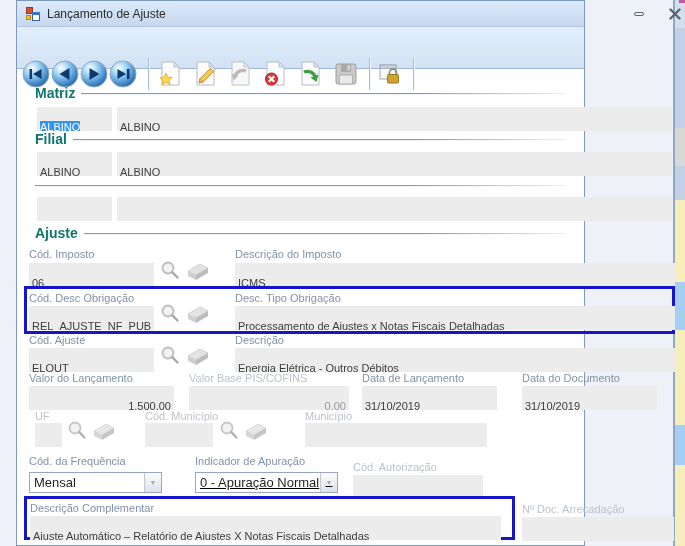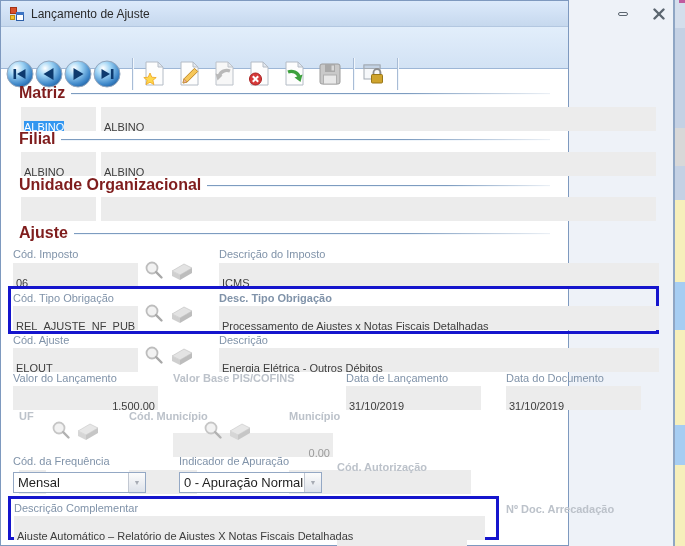--- a/index.html
+++ b/index.html
@@ -4,21 +4,21 @@
 <style>
   * { margin:0; padding:0; box-sizing:border-box; }
   html,body { width:685px; height:546px; font-family:"Liberation Sans", sans-serif; background:#eef2f8; overflow:hidden; }
   #stage { position:relative; width:685px; height:546px; }
 
   
   .bg-strip { position:absolute; left:673px; top:0; width:12px; height:546px; background:#c4d1e4; }
   .bg-seg { position:absolute; left:0; width:12px; }
 
   
-  #win { position:absolute; left:0; top:0; width:569px; height:546px; background:#ffffff; border:1px solid #7e99bf; }
+  #win { position:absolute; left:16px; top:0; width:569px; height:546px; background:#ffffff; border:1px solid #7e99bf; }
 
   
   .titlebar { position:absolute; left:0; top:0; width:100%; height:26px;
     background:linear-gradient(#dceafb,#c6d8ee); border-bottom:1px solid #b3c7e0; }
   .app-icon { position:absolute; left:8px; top:5px; width:16px; height:16px; }
   .app-icon .sq-red { position:absolute; left:1px; top:1px; width:7px; height:7px; background:#d9512c; border:1px solid #a33418; }
   .app-icon .sq-yel { position:absolute; left:1px; top:9px; width:5px; height:5px; background:#f2c230; border:1px solid #bd8d12; }
   .app-icon .sq-blu { position:absolute; left:7px; top:6px; width:8px; height:9px; background:#ffffff; border:1px solid #2d5fa8; }
   .app-icon .sq-blu-bar { position:absolute; left:7px; top:6px; width:8px; height:3px; background:#3c74c4; }
   .title-text { position:absolute; left:30px; top:0; height:26px; line-height:26px; font-size:12px; color:#2b2b2b; }
@@ -28,33 +28,33 @@
 
   
   .toolbar { position:absolute; left:0; top:26px; width:100%; height:42px;
     background:linear-gradient(#e2eefb,#d2e2f4); border-bottom:1px solid #9db6d6; }
   .tbtn { position:absolute; top:33px; width:28px; height:28px; display:flex; align-items:center; justify-content:center; }
   .tbtn-page { position:absolute; top:32px; width:26px; height:30px; display:flex; align-items:center; justify-content:center; }
   .tsep { position:absolute; top:31px; width:1px; height:32px; background:#a8bcd6; box-shadow:1px 0 0 #f0f6fc; }
 
   
   .grp { position:absolute; left:18px; right:18px; height:15px; display:flex; align-items:center; }
-  .grp .gl { font-size:16px; font-weight:bold; color:#7f1d1d; margin-right:6px; white-space:nowrap; }
+  .grp .gl { font-size:14px; font-weight:bold; color:#0f766e; margin-right:6px; white-space:nowrap; }
   .grp .gline { flex:1; height:2px; margin-top:3px;
     background:linear-gradient(to bottom,#7d9cc0 50%,#eef4fa 50%);
     -webkit-mask-image:linear-gradient(to right,#000 70%,rgba(0,0,0,.15));
     mask-image:linear-gradient(to right,#000 70%,rgba(0,0,0,.15)); }
 
   
   .lbl { position:absolute; font-size:11px; color:#8093a9; white-space:nowrap; }
-  .lbl.dis { color:#bcc2ca;font-weight:bold; }
+  .lbl.dis { color:#bcc2ca; }
   .fld { position:absolute; height:17px; background:#ececec; font-size:11px; color:#3d3d3d;
     line-height:17px; padding:12px 3px; white-space:nowrap; overflow:hidden; cursor:text; }
   .fld.num { text-align:right; }
-  .fld.dis { color:#9a9a9a; cursor:default;margin-top:47px; }
+  .fld.dis { color:#9a9a9a; cursor:default; }
   .sel { background:#3296f0; color:#ffffff; }
 
   
   .lk { position:absolute; width:26px; height:26px; cursor:pointer; }
 
   
   .combo { position:absolute; height:21px; background:#ffffff; border:1px solid #94a8c4; display:flex; cursor:default; }
   .combo .ct { flex:1; line-height:19px; padding-left:4px; font-size:13px; color:#1f1f1f; white-space:nowrap; overflow:hidden; }
   .combo .ca { width:17px; background:linear-gradient(#fcfcfc,#dde2ea); border-left:1px solid #c2c8d2;
     display:flex; align-items:center; justify-content:center; font-size:7px; color:#a6abb4; }
@@ -210,21 +210,20 @@
     <div class="fld" style="left:100px;top:106px;width:555px;">ALBINO</div>
 
     <div class="grp" style="top:130px;">
       <span class="gl">Filial</span>
       <span class="gline"></span>
     </div>
     <div class="fld" style="left:20px;top:151px;width:75px;">ALBINO</div>
     <div class="fld" style="left:100px;top:151px;width:555px;">ALBINO</div>
 
     <div class="grp" style="top:176px;">
-      <span class="gl">Unidade Organizacional</span>
       <span class="gline"></span>
     </div>
     <div class="fld" style="left:20px;top:196px;width:75px;"></div>
     <div class="fld" style="left:100px;top:196px;width:555px;"></div>
 
     <div class="grp" style="top:224px;align-items:center;">
       <span class="gl">Ajuste</span>
       <span class="gline"></span>
     </div>
 
@@ -241,36 +240,36 @@
           <polygon points="3,12 15,5 23,9 11,16" fill="#e3e3e3" stroke="#bdbdbd" stroke-width="0.6"></polygon>
           <polygon points="3,12 11,16 11,21 3,17" fill="#cfcfcf"></polygon>
           <polygon points="11,16 23,9 23,14 11,21" fill="#bdbdbd"></polygon>
         </svg>
     </div>
     <span class="lbl" style="left:218px;top:247px;">Descrição do Imposto</span>
     <div class="fld" style="left:218px;top:262px;width:440px;">ICMS</div>
 
     <div class="hlbox" style="left:7px;top:285px;width:651px;height:48px;"></div>
 
-    <span class="lbl" style="left:12px;top:291px;">Cód. Tipo Obrigação</span>
+    <span class="lbl" style="left:12px;top:291px;">Cód. Desc Obrigação</span>
     <div class="fld" style="left:12px;top:305px;width:125px;">REL_AJUSTE_NF_PUB</div>
     <div class="lk" style="left:141px;top:301px;">
       <svg width="24" height="24" viewBox="0 0 24 24">
           <circle cx="10" cy="9" r="5.5" fill="#f2f2f2" stroke="#bdbdbd" stroke-width="1.8"></circle>
           <line x1="14.2" y1="13.2" x2="19.5" y2="18.5" stroke="#a8a8a8" stroke-width="2.4" stroke-linecap="round"></line>
         </svg>
     </div>
     <div class="lk" style="left:168px;top:301px;">
       <svg width="26" height="24" viewBox="0 0 26 24">
           <polygon points="3,12 15,5 23,9 11,16" fill="#e3e3e3" stroke="#bdbdbd" stroke-width="0.6"></polygon>
           <polygon points="3,12 11,16 11,21 3,17" fill="#cfcfcf"></polygon>
           <polygon points="11,16 23,9 23,14 11,21" fill="#bdbdbd"></polygon>
         </svg>
     </div>
-    <span class="lbl" style="left:218px;top:291px;font-weight:bold;">Desc. Tipo Obrigação</span>
+    <span class="lbl" style="left:218px;top:291px;">Desc. Tipo Obrigação</span>
     <div class="fld" style="left:218px;top:305px;width:440px;">Processamento de Ajustes x Notas Fiscais Detalhadas</div>
 
     <span class="lbl" style="left:12px;top:333px;">Cód. Ajuste</span>
     <div class="fld" style="left:12px;top:347px;width:125px;">ELOUT</div>
     <div class="lk" style="left:141px;top:343px;">
       <svg width="24" height="24" viewBox="0 0 24 24">
           <circle cx="10" cy="9" r="5.5" fill="#f2f2f2" stroke="#bdbdbd" stroke-width="1.8"></circle>
           <line x1="14.2" y1="13.2" x2="19.5" y2="18.5" stroke="#a8a8a8" stroke-width="2.4" stroke-linecap="round"></line>
         </svg>
     </div>
@@ -325,21 +324,21 @@
     </div>
     <span class="lbl dis" style="left:288px;top:409px;">Município</span>
     <div class="fld dis" style="left:288px;top:422px;width:182px;"></div>
 
     <span class="lbl" style="left:12px;top:454px;">Cód. da Frequência</span>
     <div class="combo" style="left:12px;top:471px;width:133px;">
       <span class="ct">Mensal</span>
       <span class="ca">▼</span>
     </div>
     <span class="lbl" style="left:178px;top:454px;">Indicador de Apuração</span>
-    <div class="combo" style="left:178px;top:471px;width:143px;">
+    <div class="combo" style="left:178px;top:471px;width:143px;text-decoration:underline;">
       <span class="ct">0 - Apuração Normal</span>
       <span class="ca">▼</span>
     </div>
     <span class="lbl dis" style="left:336px;top:460px;">Cód. Autorização</span>
     <div class="fld dis" style="left:336px;top:474px;width:130px;"></div>
 
     <div class="hlbox" style="left:7px;top:495px;width:491px;height:44px;"></div>
 
     <span class="lbl" style="left:13px;top:501px;text-align:center;">Descrição Complementar</span>
     <div class="fld" style="left:13px;top:515px;width:471px;">Ajuste Automático – Relatório de Ajustes X Notas Fiscais Detalhadas</div>

